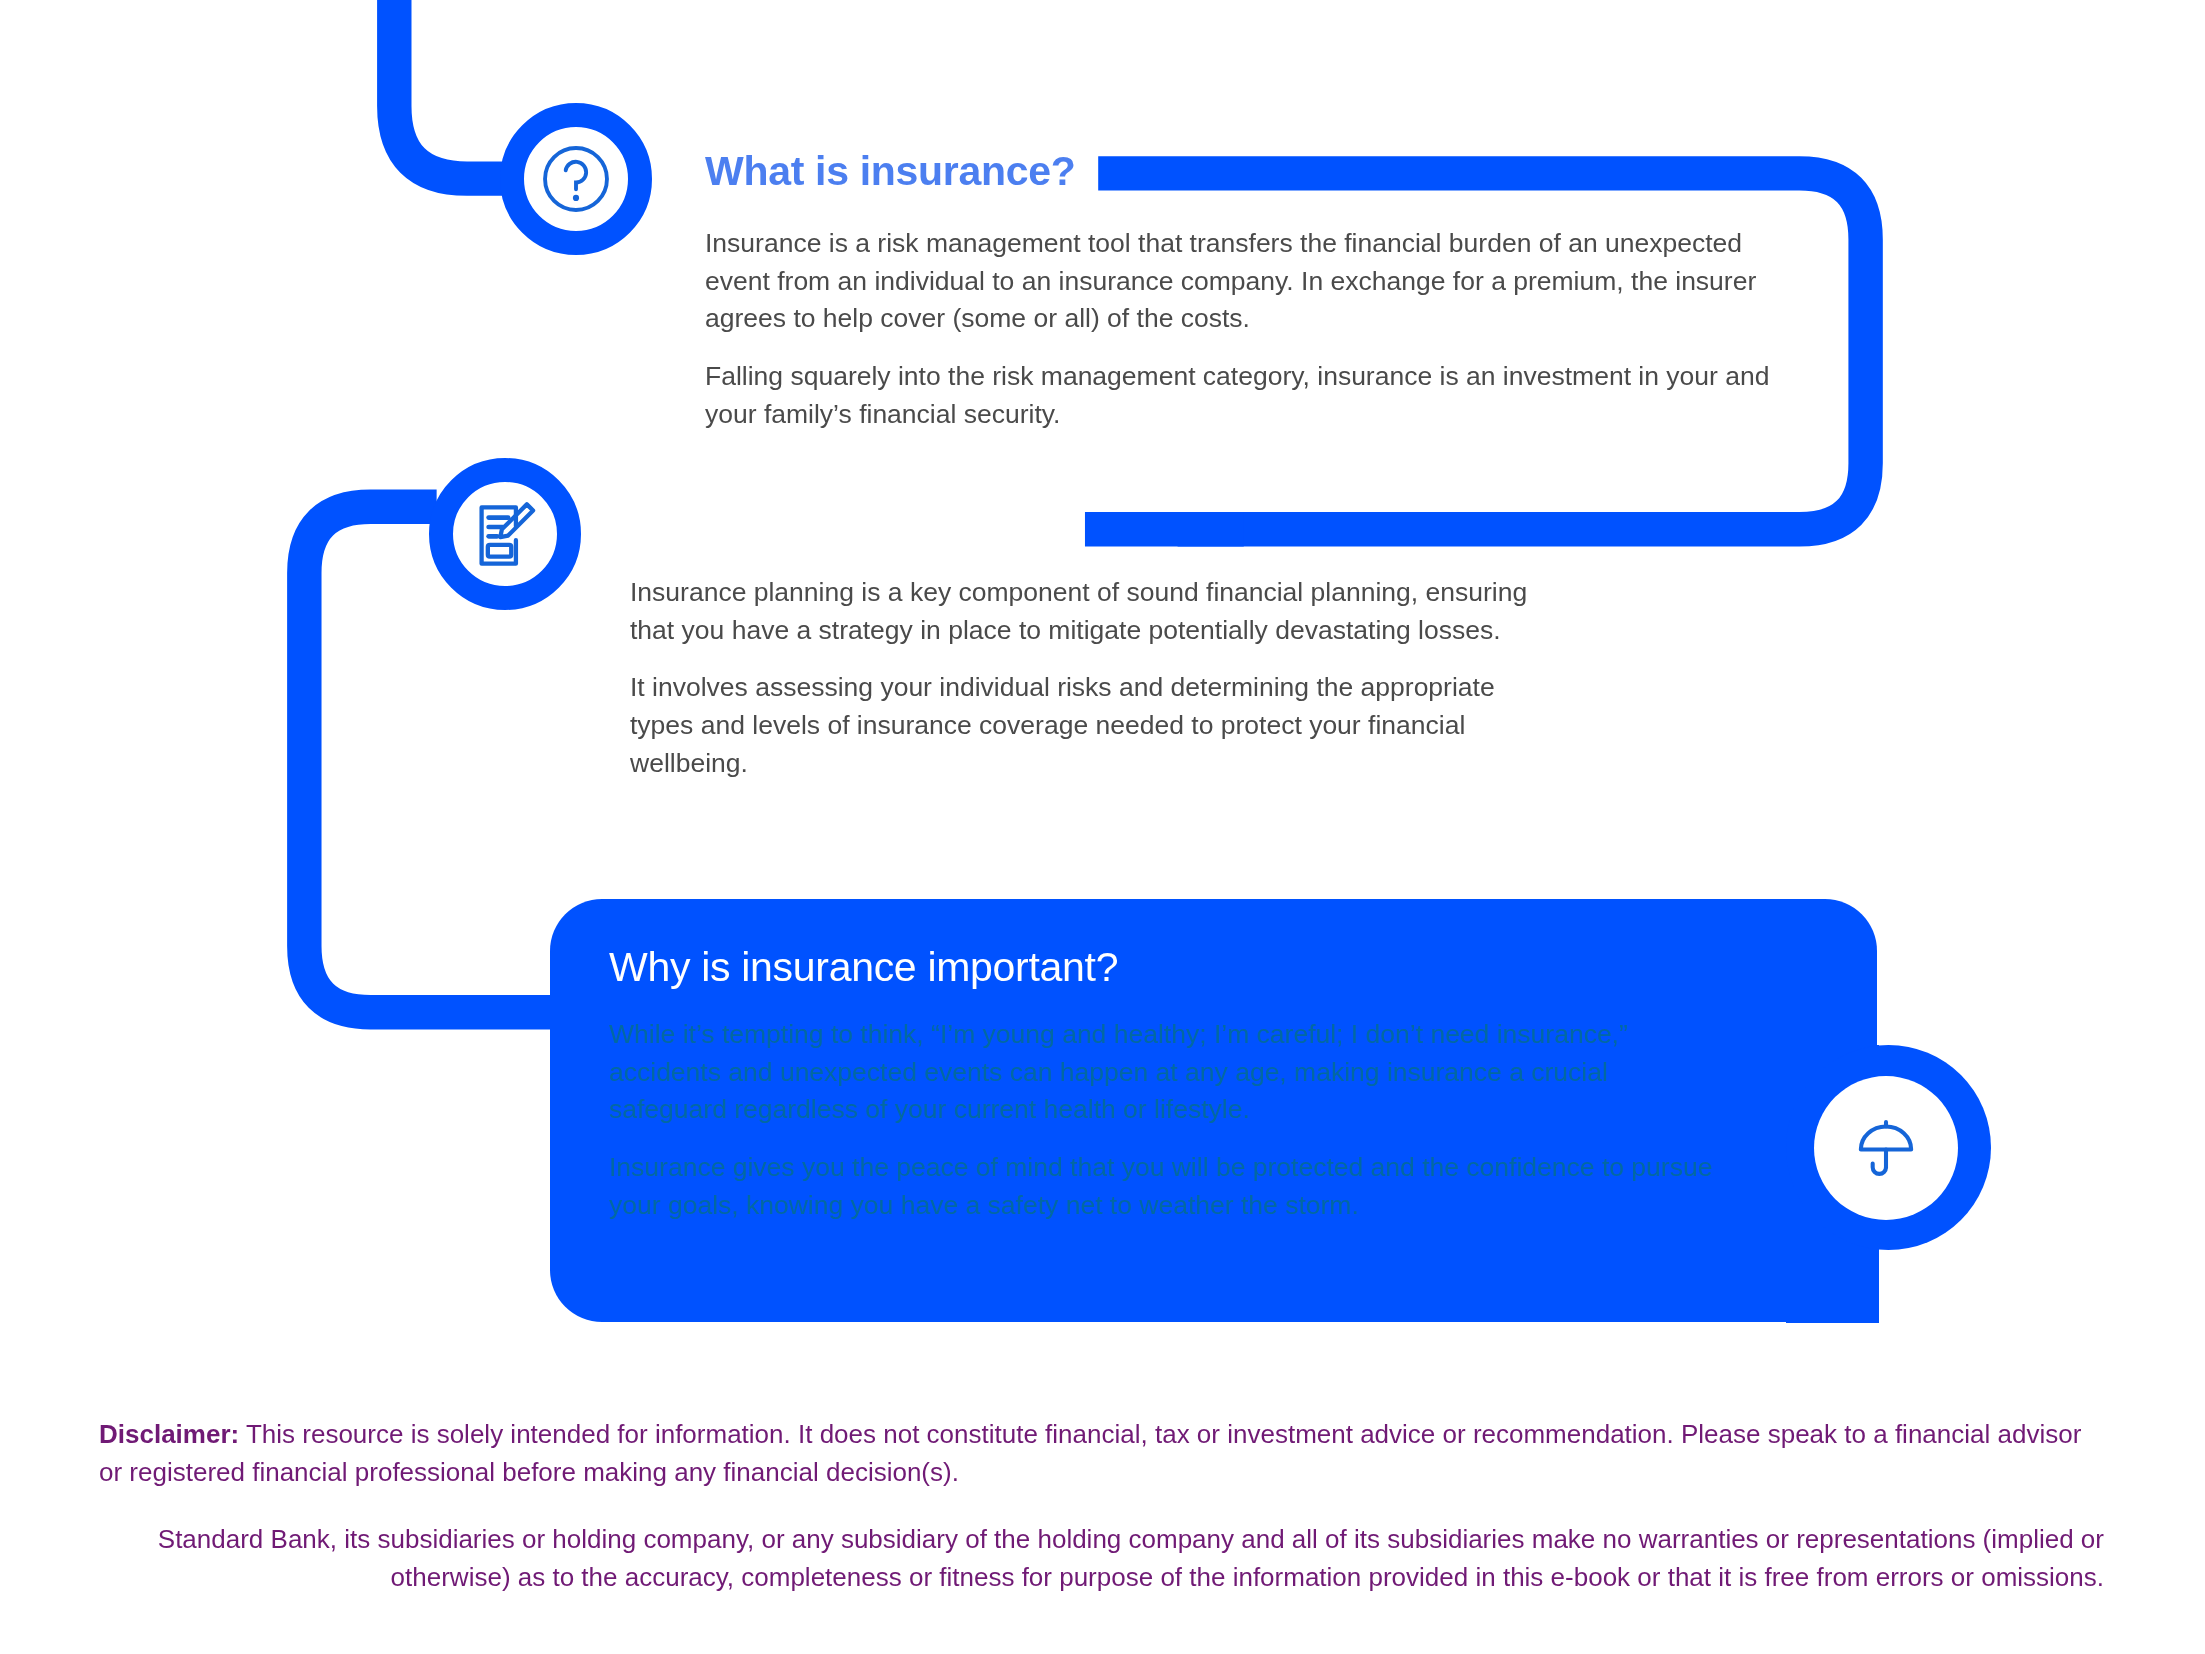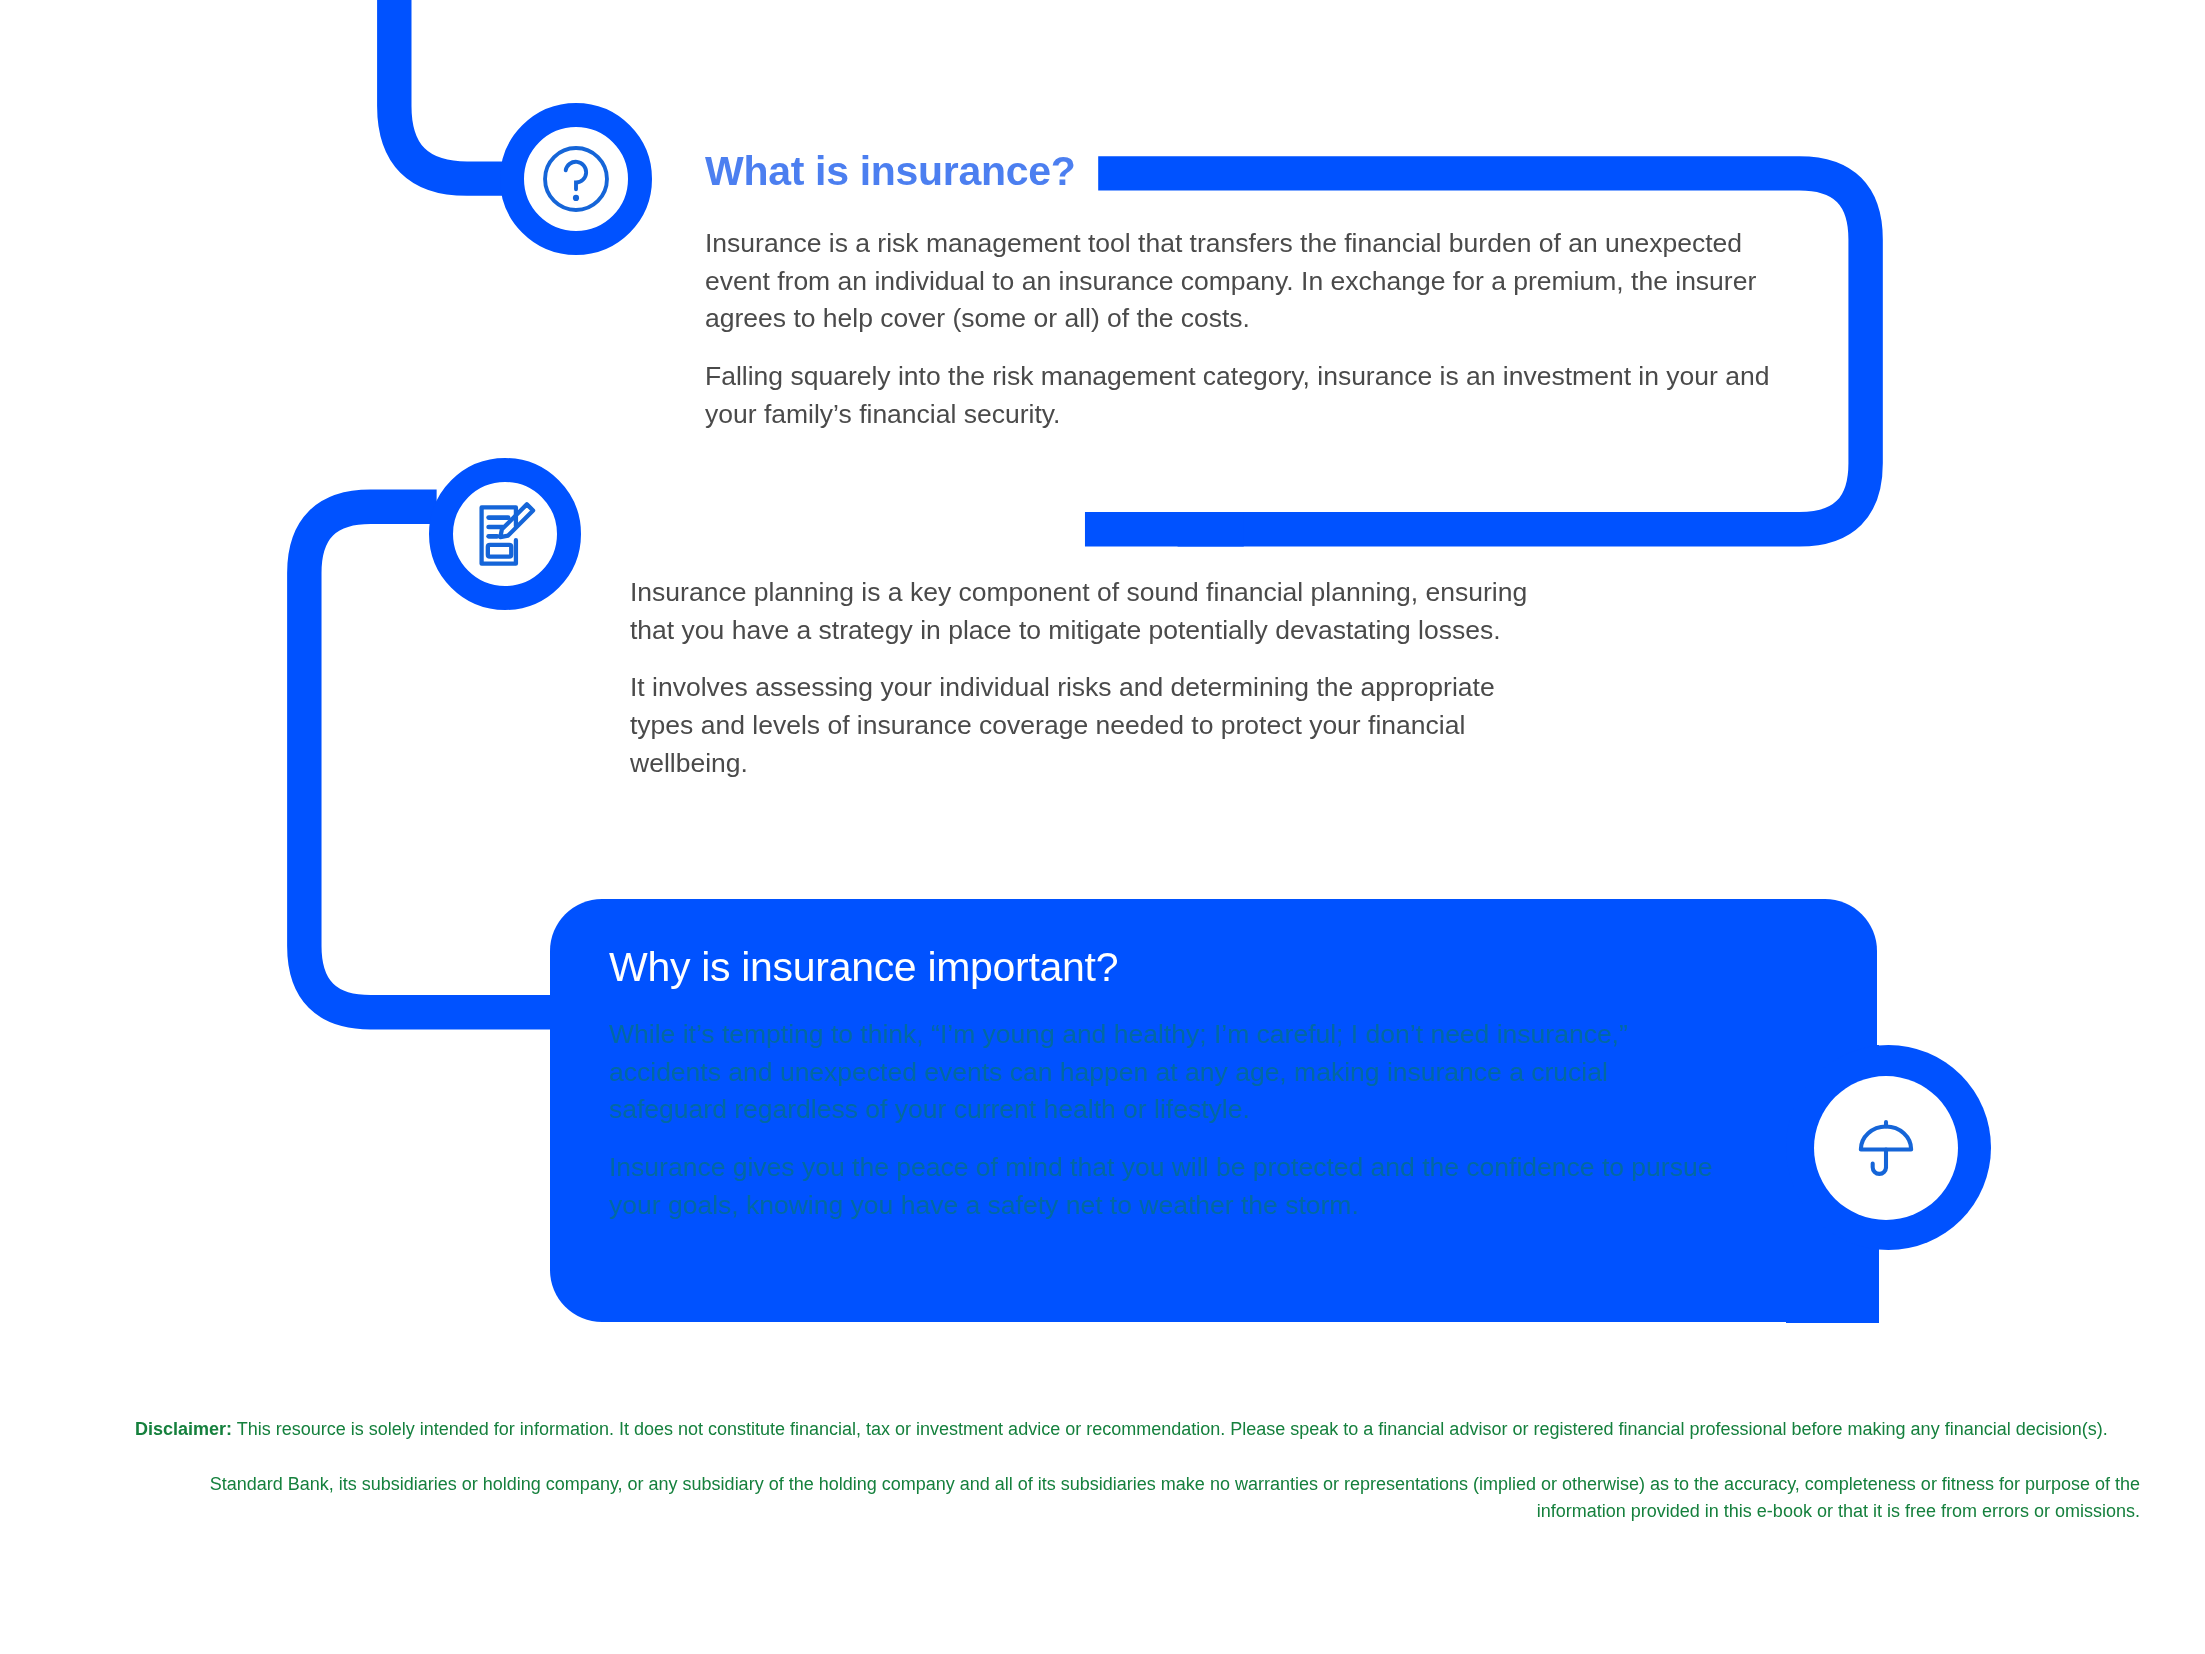--- a/index.html
+++ b/index.html
@@ -149,24 +149,23 @@
   }
   #body-3 p { margin: 0 0 20px 0; }
   #body-3 p:last-child { margin-bottom: 0; }
 
   
   #disclaimer {
     position: absolute;
     left: 99px;
     top: 1416px;
     width: 2005px;
-    font-size: 18px;
+    font-size: 26px;
     line-height: 1.46;
-    color: #15803d;
-    margin-left: 36px;
+    color: #701a75;
   }
   #disclaimer p { margin: 0 0 29px 0; }
   #disclaimer p:last-child { margin-bottom: 0; text-align: right; }
   #disclaimer .lead { font-weight: bold; }
 </style>
 </head>
 <body>
 
 <div id="stage">
 

